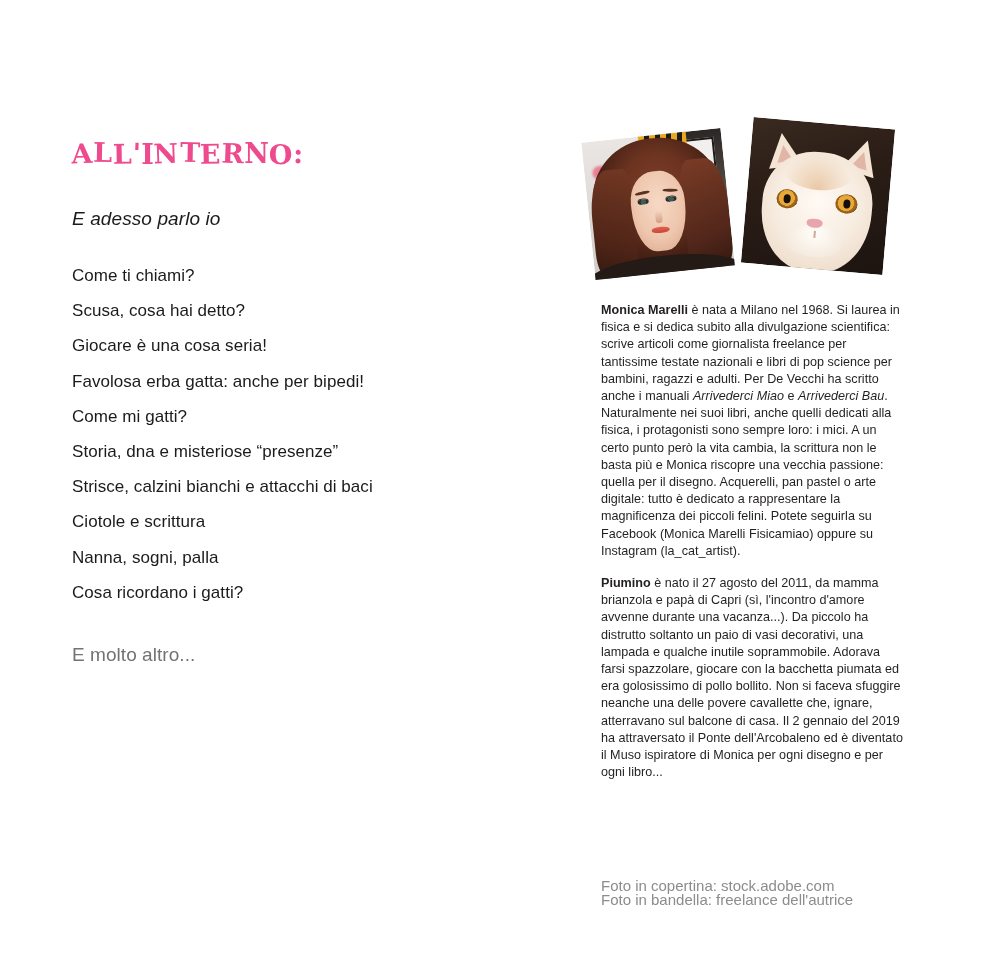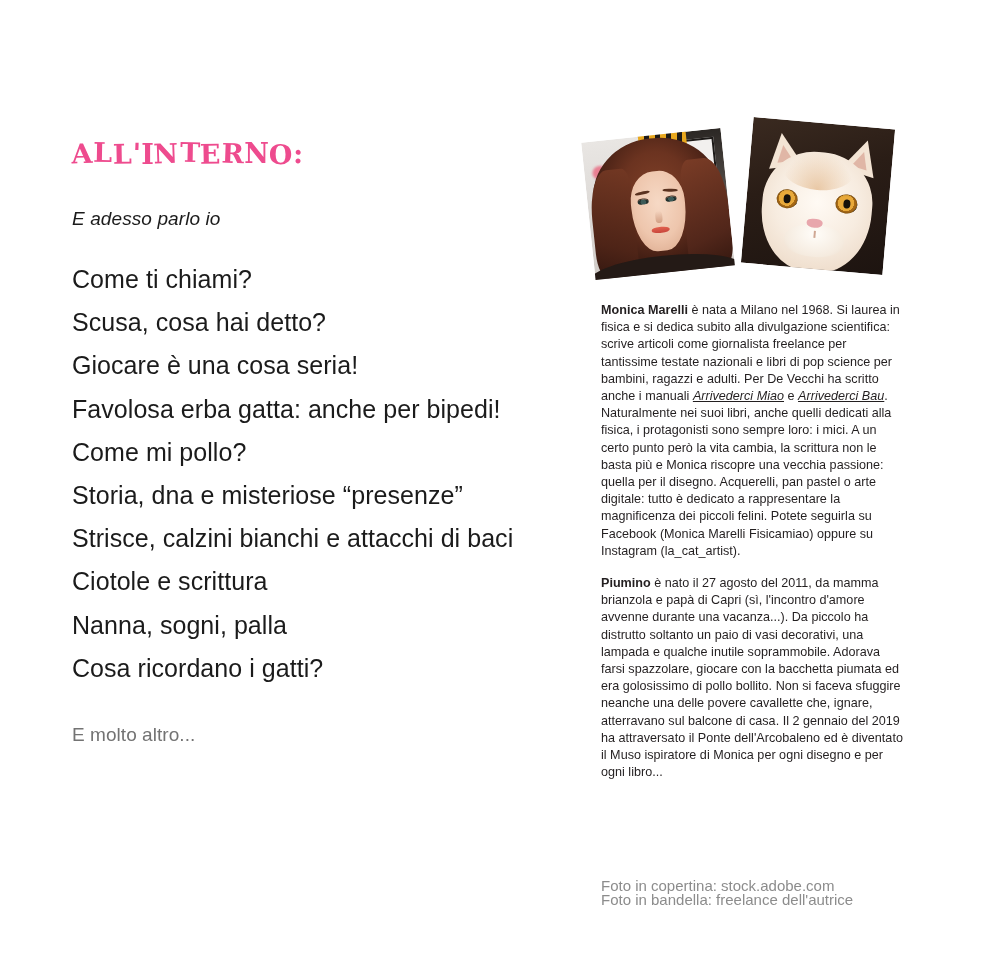--- a/index.html
+++ b/index.html
@@ -51,21 +51,21 @@
     font-size: 19px;
     color: #1b1b1b;
     margin-top: 41px;
     letter-spacing: 0.1px;
   }
 
   .toc-list {
     margin-top: 37px;
   }
   .toc-item {
-    font-size: 25px;
+    font-size: 17px;
     color: #1b1b1b;
     line-height: 1;
     margin-bottom: 18.2px;
     letter-spacing: 0.05px;
   }
   .toc-item:last-child { margin-bottom: 8px; }
 
   .toc-outro {
     margin-top: 43px;
     font-size: 19px;
@@ -254,21 +254,21 @@
   }
   .bio p {
     margin: 0 0 15px 0;
     font-size: 12.6px;
     line-height: 17.2px;
     color: #231f20;
     letter-spacing: 0.01px;
   }
   .bio p:last-child { margin-bottom: 0; }
   .bio b { font-weight: 700; }
-  .bio i { font-style: italic; text-decoration: underline; }
+  .bio i { font-style: italic; }
 
   
   .credits {
     position: absolute;
     left: 601px;
     top: 879px;
     width: 320px;
   }
   .credits div {
     font-size: 15px;
@@ -288,21 +288,21 @@
       <span><span class="t-ch" style="transform: translateY(0px) rotate(-2deg);">A</span><span class="t-ch" style="transform: translateY(-1px) rotate(1deg);">L</span><span class="t-ch" style="transform: translateY(0.5px) rotate(-1deg);">L</span><span class="t-ch" style="transform: translateY(-0.5px) rotate(2deg);">'</span><span class="t-ch" style="transform: translateY(1px) rotate(0deg);">I</span><span class="t-ch" style="transform: translateY(0px) rotate(-2deg);">N</span><span class="t-ch" style="transform: translateY(-1px) rotate(1deg);">T</span><span class="t-ch" style="transform: translateY(0.5px) rotate(-1deg);">E</span><span class="t-ch" style="transform: translateY(0px) rotate(2deg);">R</span><span class="t-ch" style="transform: translateY(-0.5px) rotate(0deg);">N</span><span class="t-ch" style="transform: translateY(1px) rotate(-1deg);">O</span><span class="t-ch" style="transform: translateY(0px) rotate(1deg);">:</span></span>
     </div>
 
     <div class="toc-subtitle">E adesso parlo io</div>
 
     <div class="toc-list">
       <div class="toc-item">Come ti chiami?</div>
       <div class="toc-item">Scusa, cosa hai detto?</div>
       <div class="toc-item">Giocare è una cosa seria!</div>
       <div class="toc-item">Favolosa erba gatta: anche per bipedi!</div>
-      <div class="toc-item">Come mi pollo?</div>
+      <div class="toc-item">Come mi gatti?</div>
       <div class="toc-item">Storia, dna e misteriose “presenze”</div>
       <div class="toc-item">Strisce, calzini bianchi e attacchi di baci</div>
       <div class="toc-item">Ciotole e scrittura</div>
       <div class="toc-item">Nanna, sogni, palla</div>
       <div class="toc-item">Cosa ricordano i gatti?</div>
     </div>
 
     <div class="toc-outro">E molto altro...</div>
   </div>
 

